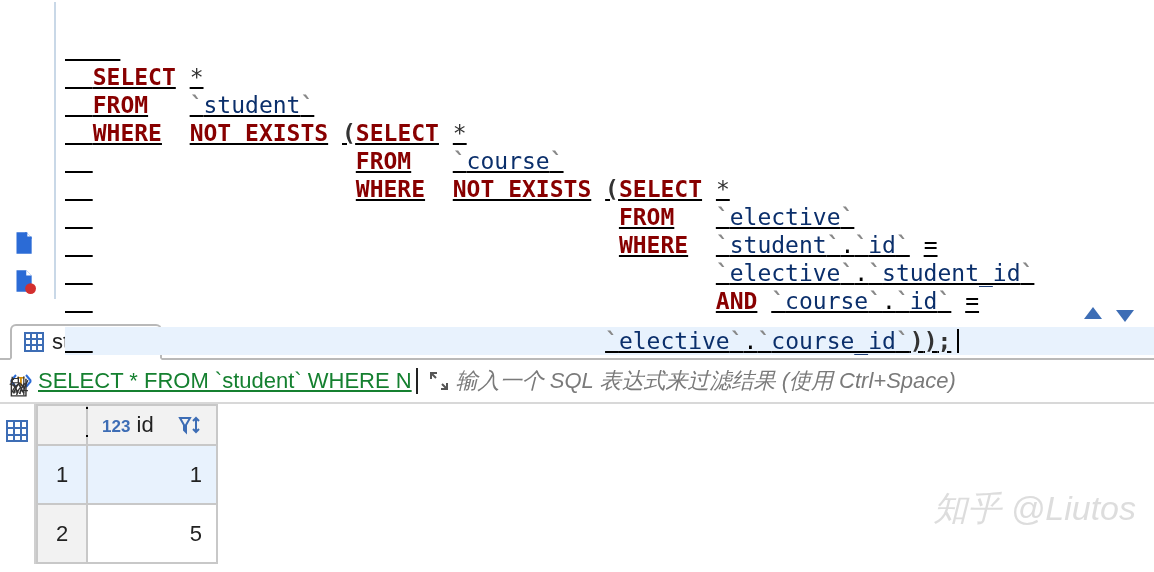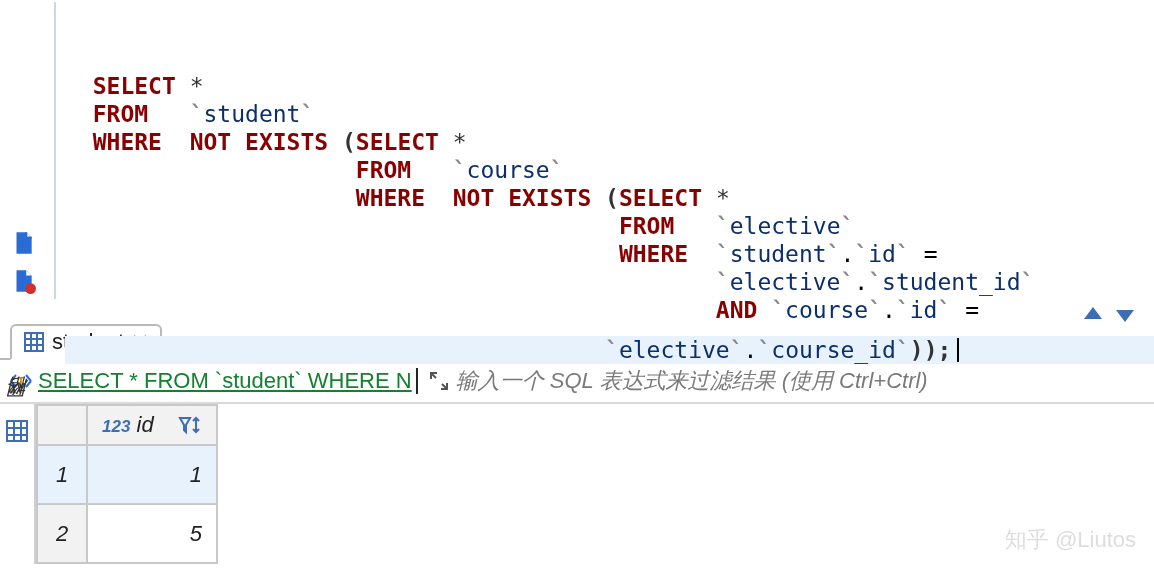--- a/index.html
+++ b/index.html
@@ -39,23 +39,24 @@
     display: block;
     width: 2px;
     height: 297px;
     background: #c9d8e7;
     margin-top: 2px;
   }
 
   .code {
     flex: 1;
     line-height: 28px;
-    padding-top: 16px;
+    padding-top: 7px;
     white-space: pre;
     position: relative;
+    text-decoration: underline;
   }
   .code-line { height: 28px; }
   .hl { background: #e8f2fd; margin-top: 12px; }
   .sp { display: inline-block; }
   .kw { color: #880000; font-weight: bold; }
   .op { color: #000; }
   .id { color: #0b2f6b; }
   .bt { color: #888; font-weight: bold; }
   .semi { color: #333; font-weight: bold; }
   .star { color: #333; }
@@ -120,21 +121,20 @@
   .expand-icon { margin: 0 6px; }
   .filter-placeholder {
     color: #7a7a7a;
     font-style: italic;
     white-space: nowrap;
   }
 
   .grid-zone {
     display: flex;
     height: 160px;
-    font-style: italic;
   }
   .side-tab {
     width: 36px;
     background: #fff;
     border-right: 2px solid #cfcfcf;
     display: flex;
     flex-direction: column;
     align-items: center;
     padding-top: 8px;
   }
@@ -172,23 +172,24 @@
     display: flex;
     align-items: center;
     gap: 6px;
     justify-content: space-between;
   }
   .num-badge { color: #3d6db5; font-size: 17px; font-weight: bold; }
   .sel td { background: #e8f2fd; }
 
   .watermark {
     position: absolute;
-    right: 18px; bottom: 17px;
-    font-family: Arial, sans-serif;
-    font-size: 22px;
+    right: 18px; bottom: 40px;
+    font-family: Arial, sans-serif;
+    font-size: 34px;
+    font-style: italic;
     color: rgba(120,120,120,0.25);
     pointer-events: none;
   }
 </style>
 </head>
 <body>
 
 <div class="editor-area">
   <div class="left-gutter">
     <svg class="gutter-icon" viewBox="0 0 24 24">
@@ -237,21 +238,21 @@
     <path d="M3 11 L8 5 M3 11 L8 17" stroke="#2b6bd6" stroke-width="2" fill="none"></path>
     <path d="M23 11 L18 5 M23 11 L18 17" stroke="#2b6bd6" stroke-width="2" fill="none"></path>
     <text x="13" y="16" text-anchor="middle" font-size="12" fill="#d38b00" font-weight="bold">T</text>
   </svg>
   <span class="sql-text" style="margin-left:4px;text-decoration:underline;">SELECT * FROM `student` WHERE N</span>
   <span class="sql-cursor"></span>
   <svg class="expand-icon" width="22" height="22" viewBox="0 0 22 22">
     <path d="M3 9 L3 3 L9 3 M3 3 L8 8" stroke="#555" stroke-width="2" fill="none"></path>
     <path d="M13 19 L19 19 L19 13 M19 19 L14 14" stroke="#555" stroke-width="2" fill="none"></path>
   </svg>
-  <span class="filter-placeholder">输入一个 SQL 表达式来过滤结果 (使用 Ctrl+Ctrl)</span>
+  <span class="filter-placeholder">输入一个 SQL 表达式来过滤结果 (使用 Ctrl+Space)</span>
 </div>
 
 <div class="grid-zone">
   <div class="side-tab">
     <span class="side-label">网格</span>
     <svg class="side-grid-icon" width="22" height="22" viewBox="0 0 22 22">
       <rect x="1" y="1" width="20" height="20" fill="#fff" stroke="#3d6db5" stroke-width="2"></rect>
       <line x1="1" y1="8" x2="21" y2="8" stroke="#3d6db5" stroke-width="2"></line>
       <line x1="1" y1="15" x2="21" y2="15" stroke="#3d6db5" stroke-width="2"></line>
       <line x1="8" y1="1" x2="8" y2="21" stroke="#3d6db5" stroke-width="2"></line>

